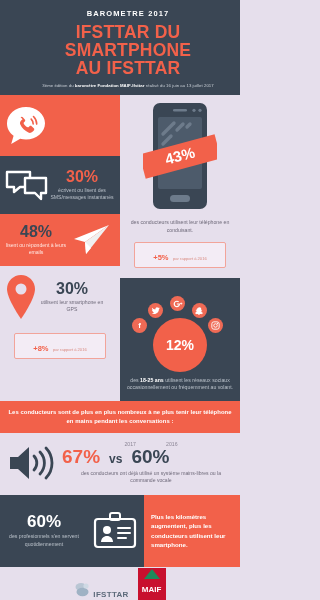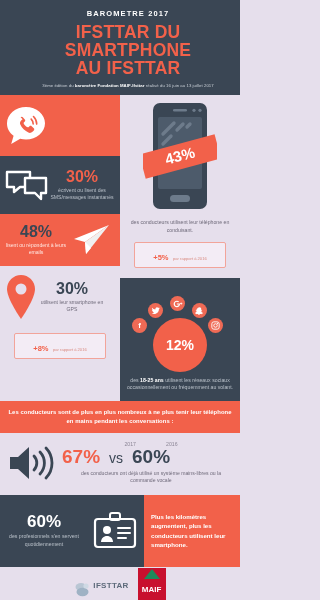--- a/index.html
+++ b/index.html
@@ -94,37 +94,37 @@
   .banner{background:#f2614a;color:#ffffff;font-size:5.9px;font-weight:bold;
           line-height:9px;text-align:center;padding:7px 8px;letter-spacing:.05px;}
 
   
   .vsblock{background:#e6dfec;padding:8px 0 10px 0;display:flex;align-items:center;}
   .spk{width:62px;display:flex;align-items:center;justify-content:center;}
   .vsnums{flex:1;text-align:center;}
   .yearrow{display:flex;justify-content:center;gap:30px;color:#8d8797;font-size:5.2px;}
   .numrow{display:flex;justify-content:flex-start;align-items:baseline;gap:9px;margin-top:-1px;}
   .numrow .a{color:#f2614a;font-size:19px;font-weight:bold;}
-  .numrow .vs{color:#3a4654;font-size:14px;font-weight:normal;}
+  .numrow .vs{color:#3a4654;font-size:12px;font-weight:bold;}
   .numrow .b{color:#3a4654;font-size:19px;font-weight:bold;}
   .vscap{color:#6f6a7a;font-size:5.1px;line-height:7.2px;text-align:center;margin-top:2px;padding:0 6px;}
 
   
   .bottom{display:flex;height:72px;}
   .bl{width:144px;background:#3a4654;display:flex;align-items:center;}
   .bl .txtblock{width:88px;}
   .bl .num{color:#ffffff;font-size:17px;font-weight:bold;line-height:17px;}
   .bl .cap{color:#b9c0c9;font-size:5.2px;line-height:7.4px;margin-top:3px;}
   .bl .ic{width:54px;}
   .br{width:96px;background:#f2614a;color:#ffffff;font-size:6.1px;font-weight:bold;
       line-height:9.5px;display:flex;align-items:center;padding:0 7px;box-sizing:border-box;}
 
   
   .logos{background:#e6dfec;height:46px;display:flex;align-items:center;justify-content:center;gap:9px;}
-  .ifsttar{display:flex;align-items:flex-start;gap:3px;}
+  .ifsttar{display:flex;align-items:flex-end;gap:3px;}
   .ifsttar .word{color:#5d6a7a;font-size:8px;font-weight:bold;letter-spacing:.3px;}
   .maif{width:28px;height:44px;background:#c8102e;position:relative;
         display:flex;align-items:center;justify-content:center;}
   .maif .tri{position:absolute;top:1px;left:50%;transform:translateX(-50%);
        width:0;height:0;border-left:8px solid transparent;border-right:8px solid transparent;
        border-bottom:10px solid #1f8a5b;}
   .maif .word{position:relative;color:#ffffff;font-size:8px;font-weight:bold;z-index:2;}
   .foot{background:#e6dfec;color:#9a93a5;font-size:3.9px;text-align:center;padding:0 6px 6px 6px;}
 </style>
 </head>

